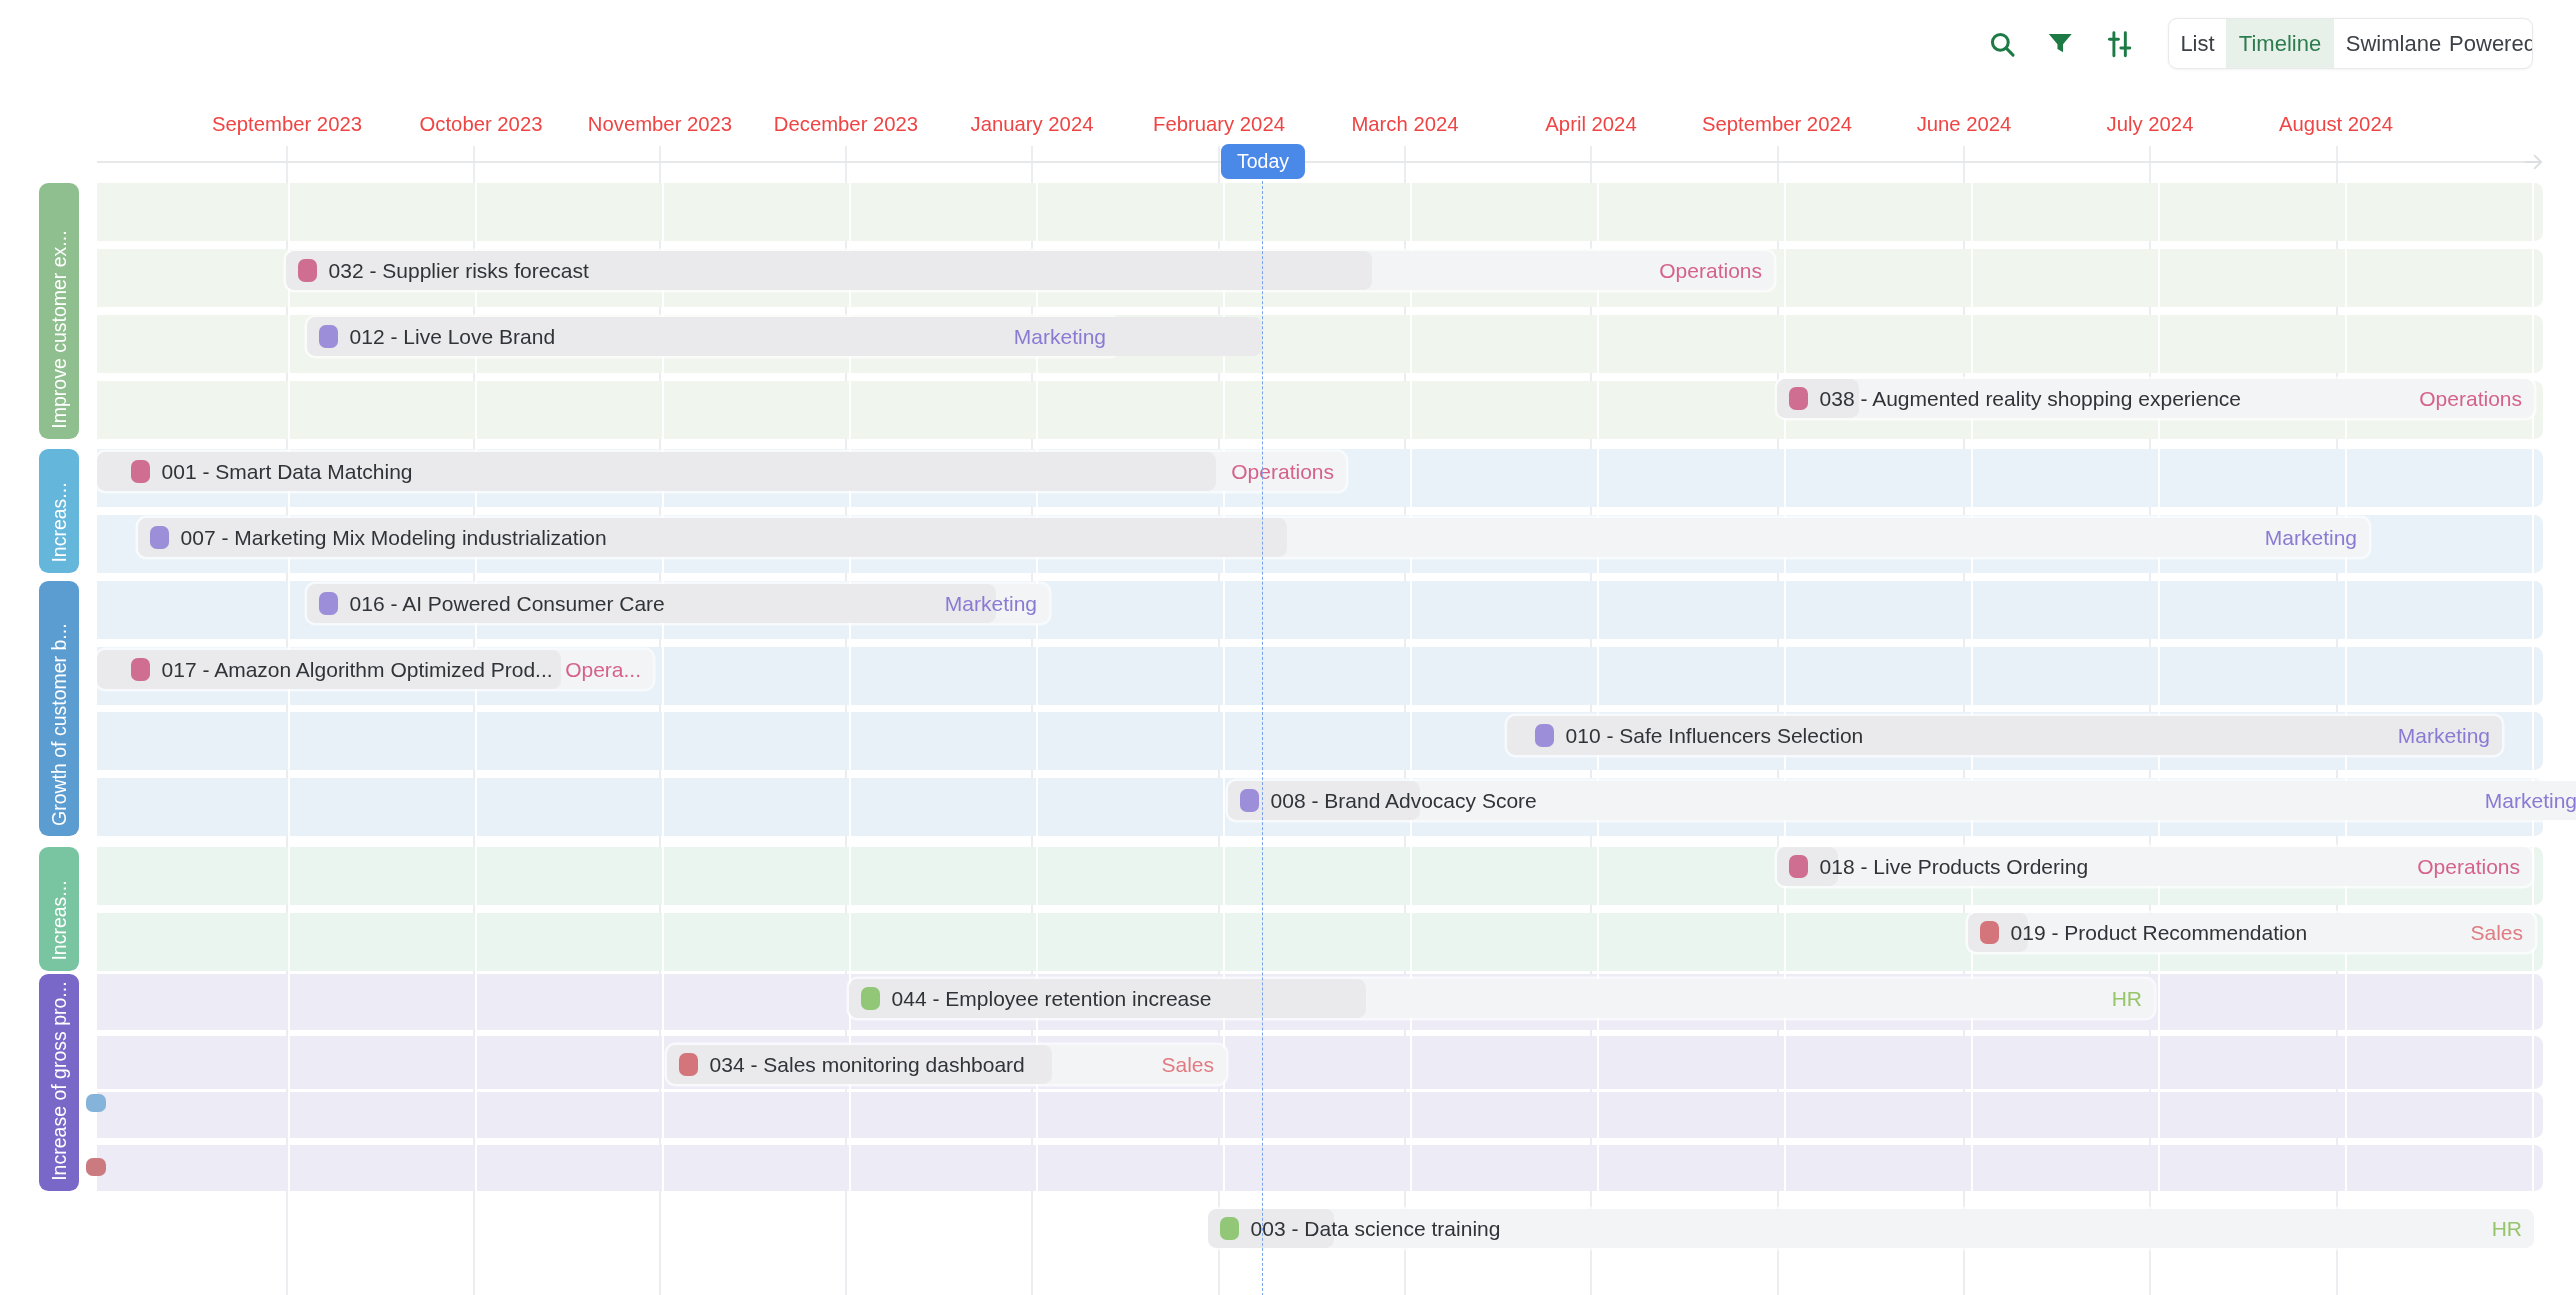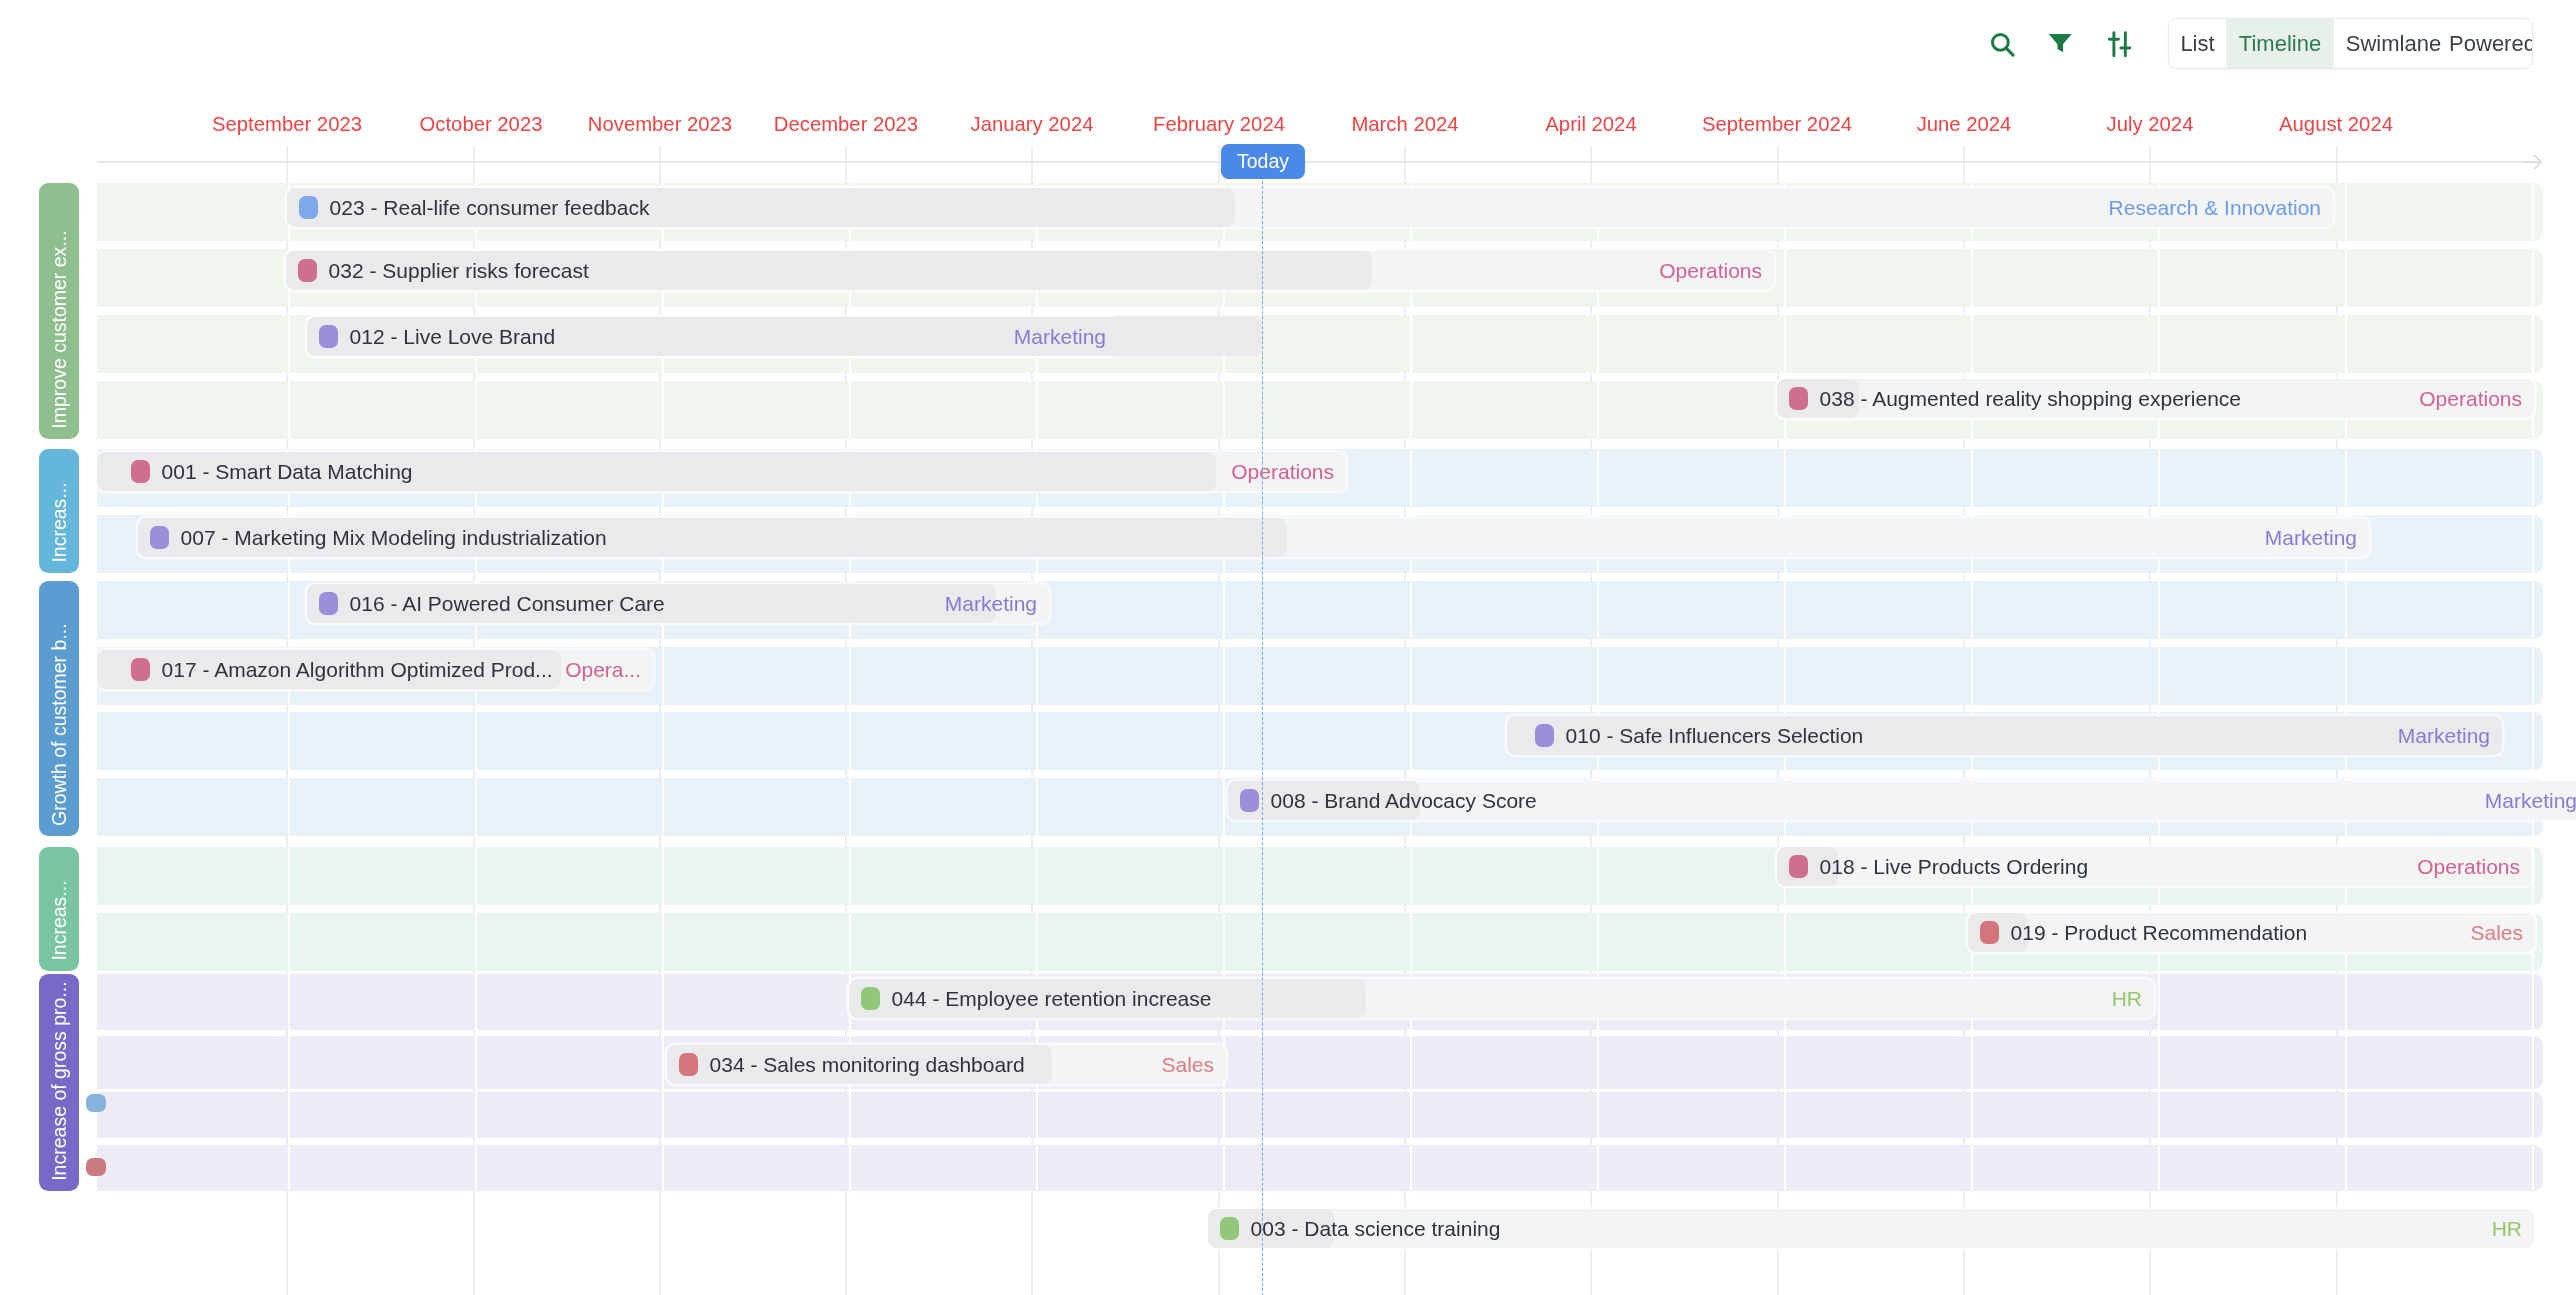--- a/index.html
+++ b/index.html
@@ -98,28 +98,20 @@
       <div class="lane-label" style="top: 847px; height: 124px; background: rgb(121, 197, 162);">
         <span>Increas...</span>
       </div>
       <div class="stripe" style="top: 974px; height: 56px; background-color: rgb(237, 235, 246);"></div>
       <div class="stripe" style="top: 1036px; height: 53px; background-color: rgb(237, 235, 246);"></div>
       <div class="stripe" style="top: 1092px; height: 46px; background-color: rgb(237, 235, 246);"></div>
       <div class="stripe" style="top: 1145px; height: 46px; background-color: rgb(237, 235, 246);"></div>
       <div class="lane-label" style="top: 974px; height: 217px; background: rgb(122, 104, 200);">
         <span>Increase of gross pro...</span>
       </div>
-      <div class="bar" style="left: 287px; top: 188px; width: 2046px;">
-        <div class="dark" style="width: 948px;"></div>
-        <div class="inner" style="padding-left: 12px;">
-          <span class="dot" style="background: rgb(125, 168, 236);"></span>
-          <span class="title">023 - Real-life consumer feedback</span>
-        </div>
-        <span class="cat" style="color: rgb(109, 155, 234);">Research &amp; Innovation</span>
-      </div>
       <div class="bar" style="left: 286px; top: 251px; width: 1488px;">
         <div class="dark" style="width: 1086px;"></div>
         <div class="inner" style="padding-left: 12px;">
           <span class="dot" style="background: rgb(208, 110, 146);"></span>
           <span class="title">032 - Supplier risks forecast</span>
         </div>
         <span class="cat" style="color: rgb(213, 97, 141);">Operations</span>
       </div>
       <div class="bar" style="left: 307px; top: 317px; width: 811px;">
         <div class="dark" style="width: 955px;"></div>

